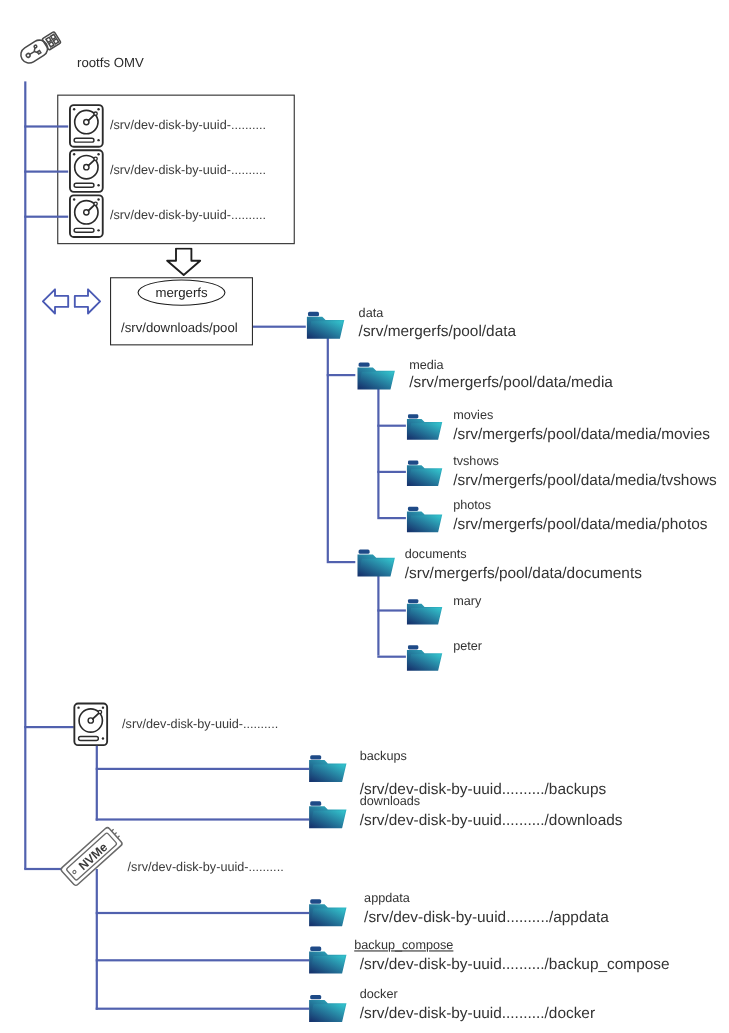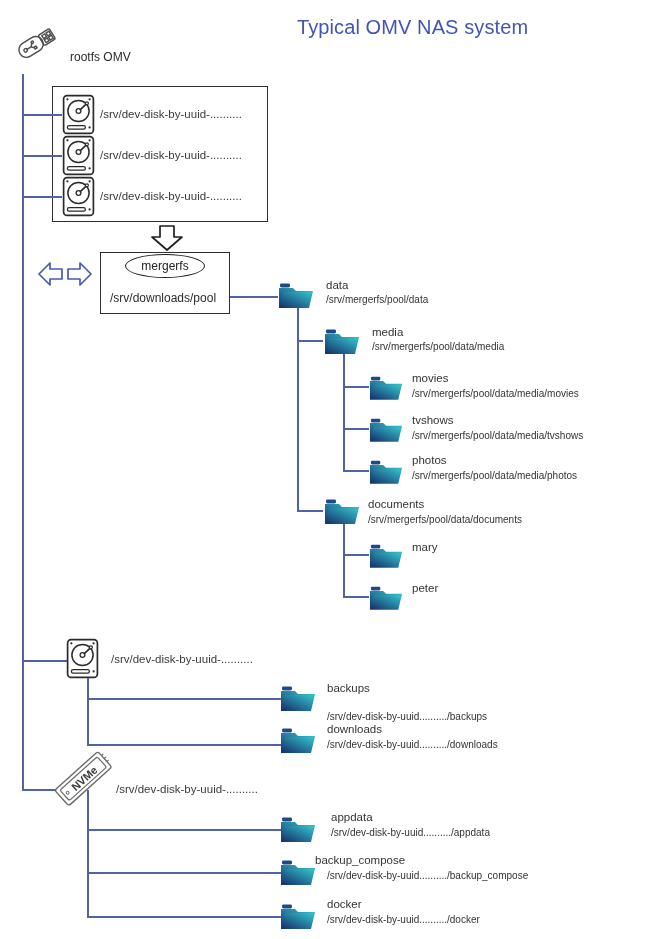--- a/index.html
+++ b/index.html
@@ -32,21 +32,21 @@
   
   .label {
     position: absolute;
     font-size: 11.5px;
     color: #3a3a3a;
     white-space: nowrap;
     line-height: 14px;
   }
   .label.dark { color: #2b2b2b; }
   .node-name   { font-size: 11.5px; color: #333; white-space: nowrap; }
-  .node-path   { font-size: 10px; color: #333; white-space: nowrap; }
+  .node-path   { font-size: 14px; color: #333; white-space: nowrap; }
   
   .ln {
     position: absolute;
     background: #5161ae;
   }
   .ln.h { height: 1.6px; }
   .ln.v { width: 1.6px; }
   
   .box {
     position: absolute;
@@ -67,21 +67,20 @@
     background: #fff;
     display: flex; align-items: center; justify-content: center;
     font-size: 12px; color: #222;
   }
 </style>
 </head>
 <body>
 
 <div id="canvas">
 
-  <div id="title">Typical OMV NAS system</div>
 
   <div class="icon" style="left:14px; top:28px;">
     <svg width="46" height="34" viewBox="0 0 46 34">
       <g transform="rotate(-32 23 17)" fill="none" stroke="#4a4a4a" stroke-width="1.4">
         <rect x="4" y="8" width="26" height="15" rx="7.5"></rect>
         <rect x="29" y="9.5" width="13" height="12" rx="1.6"></rect>
         <rect x="32" y="11.6" width="3.4" height="3.4"></rect>
         <rect x="37" y="11.6" width="3.4" height="3.4"></rect>
         <rect x="32" y="16.4" width="3.4" height="3.4"></rect>
         <rect x="37" y="16.4" width="3.4" height="3.4"></rect>
@@ -331,21 +330,21 @@
   <div class="node-name label" style="left:331px; top:810px;">appdata</div>
   <div class="node-path label" style="left:331px; top:826px;">/srv/dev-disk-by-uuid........../appdata</div>
 
   <div class="icon" style="left:280px; top:858px;">
     <svg width="36" height="29" viewBox="0 0 36 29">
       <rect x="2" y="2.5" width="10" height="4" rx="1.4" fill="#1e4a87"></rect>
       <path d="M1 7 L15 7 L18 10 L35 10 L31 27 L1 27 Z" fill="url(#fg1)"></path>
       <path d="M5 11 L33.5 11 L30.6 26 L2 26 Z" fill="url(#fg1)" opacity=".85"></path>
     </svg>
   </div>
-  <div class="node-name label" style="left:315px; top:853px;">backup_compose</div>
+  <div class="node-name label" style="left:322px; top:853px;text-decoration:underline;">backup_compose</div>
   <div class="node-path label" style="left:327px; top:869px;">/srv/dev-disk-by-uuid........../backup_compose</div>
 
   <div class="icon" style="left:280px; top:902px;">
     <svg width="36" height="29" viewBox="0 0 36 29">
       <rect x="2" y="2.5" width="10" height="4" rx="1.4" fill="#1e4a87"></rect>
       <path d="M1 7 L15 7 L18 10 L35 10 L31 27 L1 27 Z" fill="url(#fg1)"></path>
       <path d="M5 11 L33.5 11 L30.6 26 L2 26 Z" fill="url(#fg1)" opacity=".85"></path>
     </svg>
   </div>
   <div class="node-name label" style="left:327px; top:897px;">docker</div>

